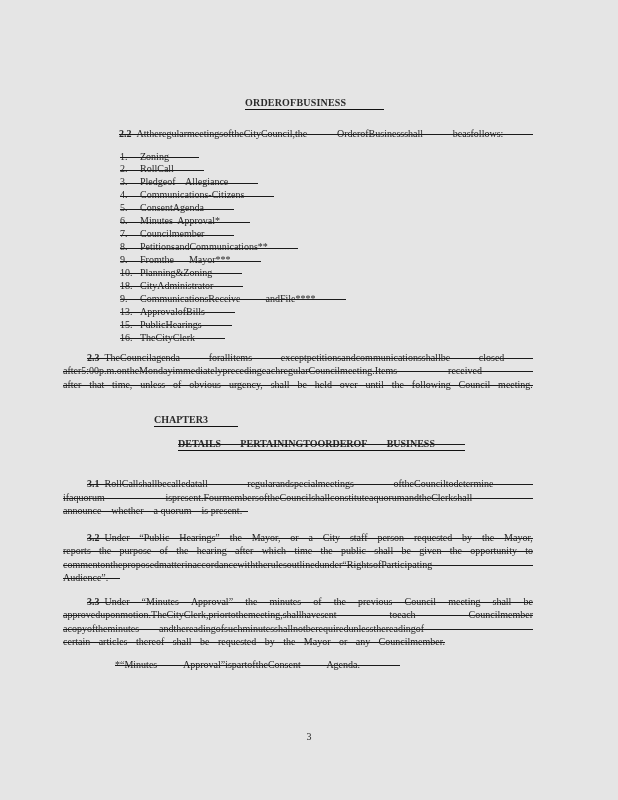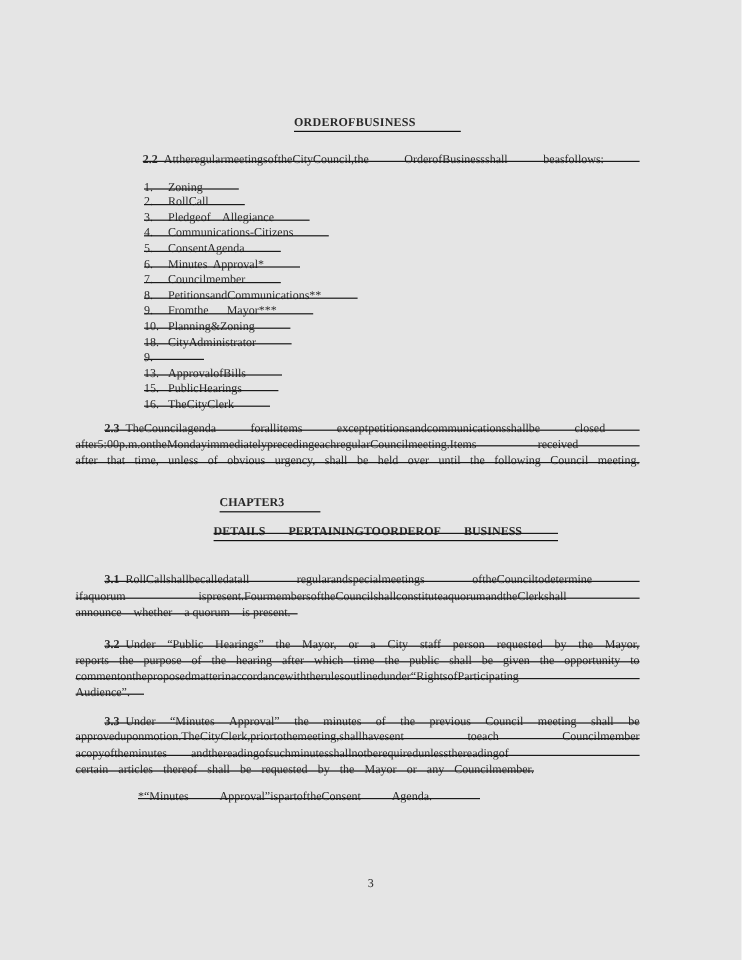--- a/index.html
+++ b/index.html
@@ -39,21 +39,21 @@
   .secnum { font-weight:bold; margin-right:5px; }
 
   
   .h-title {
     display:block; width:fit-content; margin-left:182px;
     font-weight:bold; letter-spacing:0.2px;
     border-bottom:1px solid #111; padding-right:38px;
     height:12px; line-height:11px;
   }
   .h-chapter {
-    display:block; width:fit-content; margin-left:120px; margin-top:23px;
+    display:block; width:fit-content; margin-left:91px; margin-top:23px;
     font-weight:bold;
     border-bottom:1px solid #111; padding-right:30px;
     height:12px; line-height:11px;
   }
   .h-details {
     position:relative;
     display:flex; justify-content:space-between; align-items:baseline;
     margin-left:115px; margin-top:11px; width:257px; padding-right:30px;
     font-weight:bold;
     border-bottom:1px solid #111;
@@ -146,20 +146,21 @@
       <div class="oli">
           <span class="lnum">10.</span>
           <span class="ltext">Planning&amp;Zoning</span>
         </div>
       <div class="oli">
           <span class="lnum">18.</span>
           <span class="ltext">CityAdministrator</span>
         </div>
       <div class="oli">
           <span class="lnum">9.</span>
+          <span class="ltext">CommunicationsReceive          andFile****</span>
         </div>
       <div class="oli">
           <span class="lnum">13.</span>
           <span class="ltext">ApprovalofBills</span>
         </div>
       <div class="oli">
           <span class="lnum">15.</span>
           <span class="ltext">PublicHearings</span>
         </div>
       <div class="oli">

